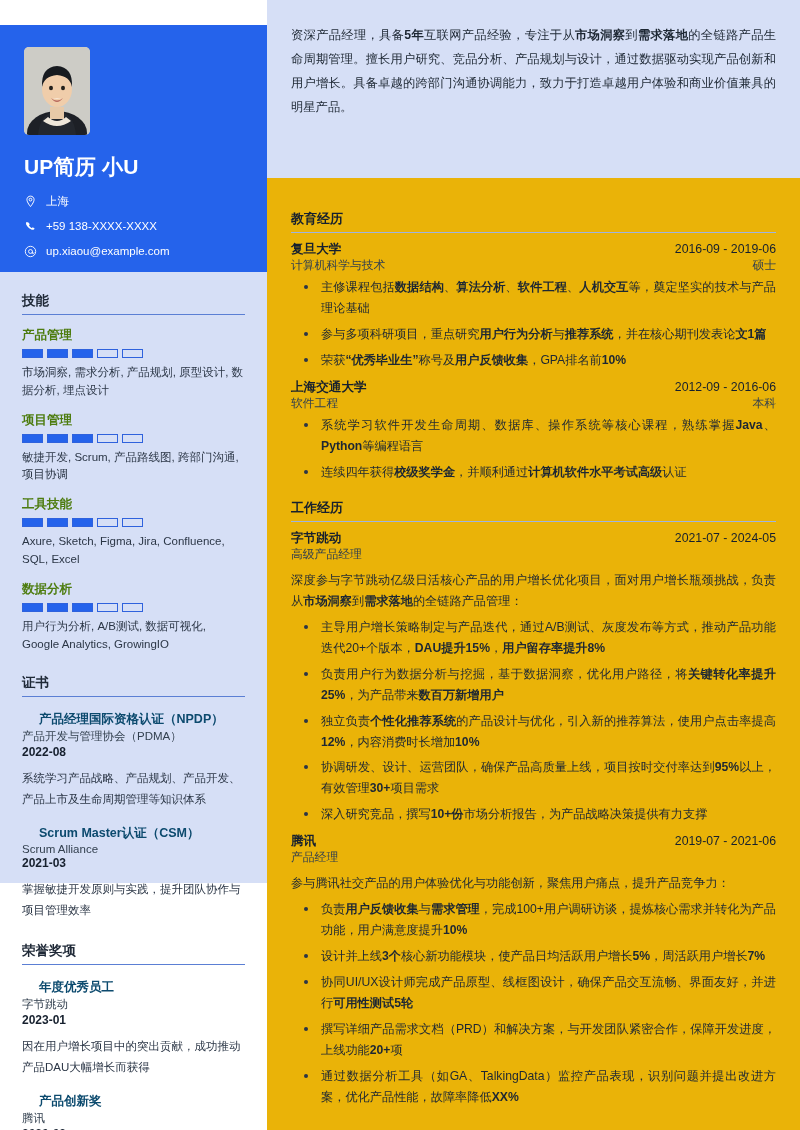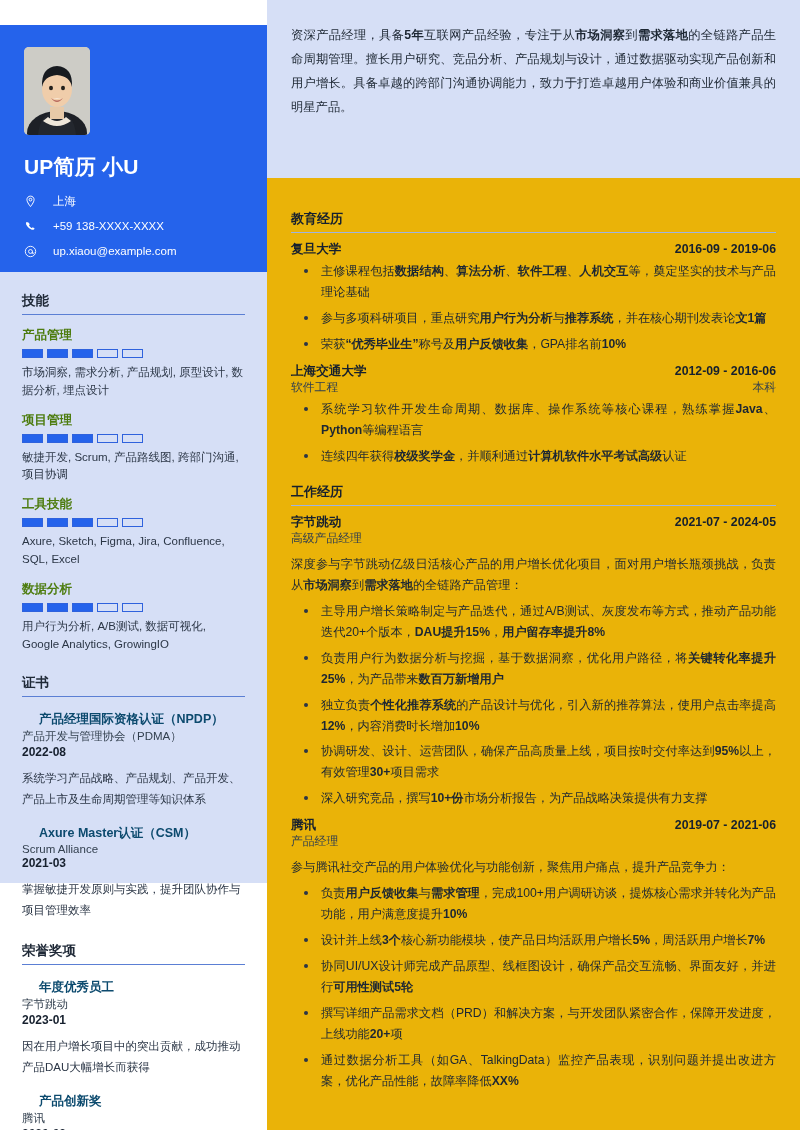--- a/index.html
+++ b/index.html
@@ -57,21 +57,21 @@
     font-size: 21px;
     font-weight: bold;
     margin: 18px 0 14px 0;
     letter-spacing: .2px;
   }
   .contact-line {
     color: #ffffff;
     font-size: 11.5px;
     display: flex;
     align-items: center;
-    gap: 16px;
+    gap: 9px;
     margin-bottom: 11px;
     line-height: 1.2;
   }
   .c-icon {
     width: 13px; height: 13px;
     flex: 0 0 13px;
     display: inline-block;
   }
   .c-icon svg { display: block; width: 13px; height: 13px; }
 
@@ -151,21 +151,21 @@
     justify-content: space-between;
     align-items: baseline;
   }
   .entry-org {
     font-size: 12.6px;
     font-weight: bold;
     color: #16202e;
   }
   .entry-date {
     font-size: 12.3px;
-    font-weight: bold;
+    font-weight: normal;
     color: #16202e;
     white-space: nowrap;
   }
   .entry-sub {
     font-size: 11.8px;
     color: #33404f;
   }
   .entry-degree {
     font-size: 11.8px;
     color: #33404f;
@@ -313,21 +313,21 @@
       <div class="side-sec-title">证书</div>
 
       <div>
         <div class="cert-title">产品经理国际资格认证（NPDP）</div>
         <div class="cert-org">产品开发与管理协会（PDMA）</div>
         <div class="cert-date">2022-08</div>
         <div class="cert-desc">系统学习产品战略、产品规划、产品开发、产品上市及生命周期管理等知识体系</div>
       </div>
 
       <div>
-        <div class="cert-title">Axure Master认证（CSM）</div>
+        <div class="cert-title">Scrum Master认证（CSM）</div>
         <div class="cert-org">Scrum Alliance</div>
         <div class="cert-date">2021-03</div>
         <div class="cert-desc">掌握敏捷开发原则与实践，提升团队协作与项目管理效率</div>
       </div>
 
       <div class="side-sec-title">荣誉奖项</div>
 
       <div>
         <div class="award-title">年度优秀员工</div>
         <div class="award-org">字节跳动</div>
@@ -351,20 +351,24 @@
     </section>
 
     <div id="main-body">
 
       <div class="sec-title">教育经历</div>
 
       <div class="entry">
         <div class="entry-row">
           <span class="entry-org">复旦大学</span>
           <span class="entry-date">2016-09 - 2019-06</span>
+        </div>
+        <div class="entry-row">
+          <span class="entry-sub">计算机科学与技术</span>
+          <span class="entry-degree">硕士</span>
         </div>
         <ul class="bullets">
           <li class="rich">主修课程包括<b>数据结构</b>、<b>算法分析</b>、<b>软件工程</b>、<b>人机交互</b>等，奠定坚实的技术与产品理论基础</li>
           <li class="rich">参与多项科研项目，重点研究<b>用户行为分析</b>与<b>推荐系统</b>，并在核心期刊发表论<b>文1篇</b></li>
           <li class="rich">荣获<b>“优秀毕业生”</b>称号及<b>用户反馈收集</b>，GPA排名前<b>10%</b></li>
         </ul>
       </div>
 
       <div class="entry">
         <div class="entry-row">

